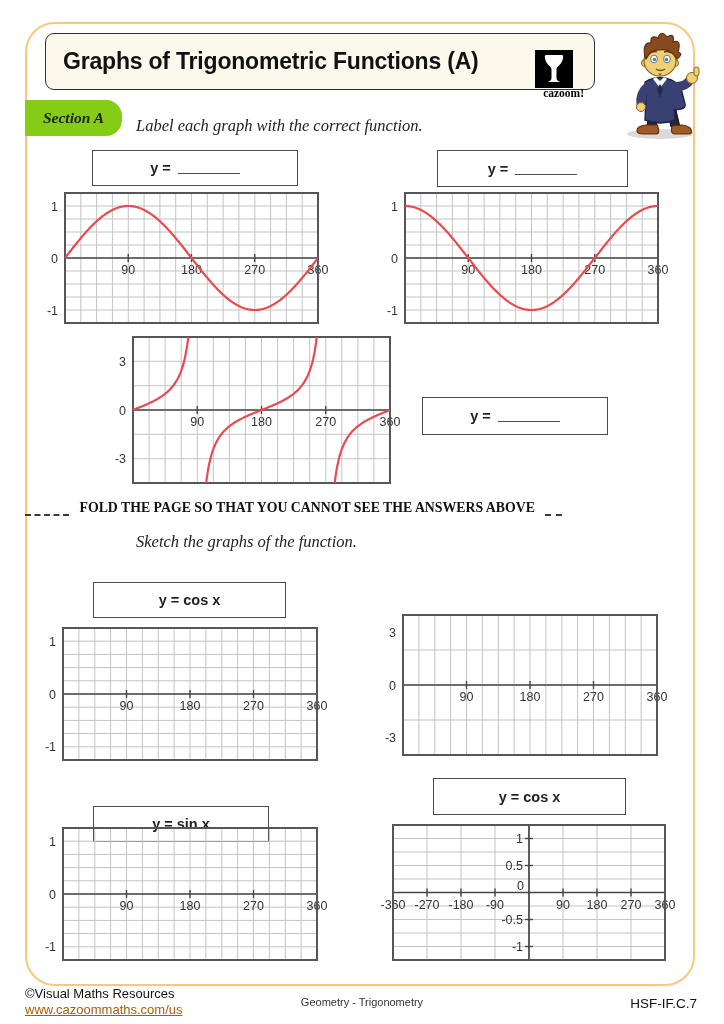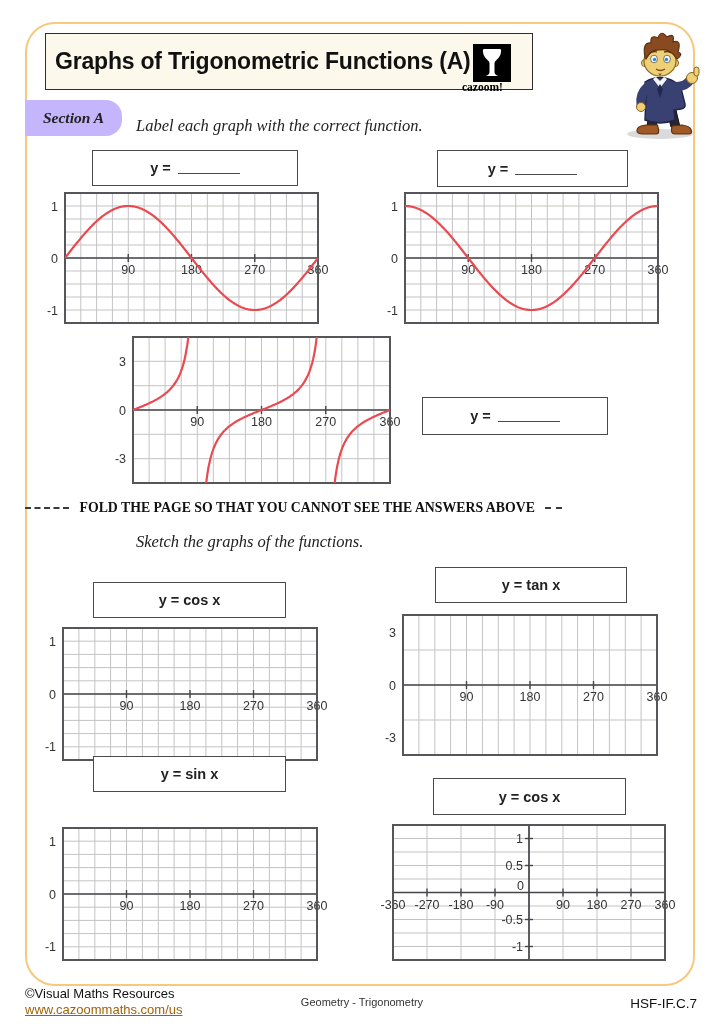--- a/index.html
+++ b/index.html
@@ -1,55 +1,55 @@
 <!DOCTYPE html>
 <html><head>
 <meta charset="utf-8">
 <style>
   html,body{margin:0;padding:0;background:#fff;}
   .sheet{position:relative;width:724px;height:1024px;background:#ffffff;
          font-family:"Liberation Sans",sans-serif;overflow:hidden;}
   .frame{position:absolute;left:25px;top:22px;width:666px;height:960px;
          border:2.5px solid #f7c87d;border-radius:30px;}
-  .title-box{position:absolute;left:45px;top:33px;width:488px;height:57px;
-         background:#fdf8ec;border:1.8px solid #2e2e2e;border-radius:0;
-         display:flex;align-items:center;padding-left:9px;box-sizing:border-box;}
+  .title-box{position:absolute;left:45px;top:33px;width:550px;height:57px;
+         background:#fdf8ec;border:1.8px solid #2e2e2e;border-radius:9px;
+         display:flex;align-items:center;padding-left:17px;box-sizing:border-box;}
   .title{font-size:23px;font-weight:bold;color:#111;letter-spacing:-0.2px;}
-  .logo{position:absolute;right:10px;top:8px;width:60px;text-align:left;}
+  .logo{position:absolute;right:10px;top:14px;width:60px;text-align:right;}
   .logo svg{display:block;margin:2px auto 0 auto;}
   .logo-text{font-family:"Liberation Serif",serif;font-weight:bold;font-size:11.5px;color:#000;margin-top:-1px;}
   .mascot{position:absolute;left:608px;top:26px;}
-  .pill{position:absolute;left:25px;width:97px;height:36px;background:#c4b5fd;
+  .pill{position:absolute;left:25px;width:97px;height:36px;background:#84cc16;
         border-radius:0 16px 16px 0;display:flex;align-items:center;justify-content:center;
         font-family:"Liberation Serif",serif;font-weight:bold;font-style:italic;
         font-size:15.5px;color:#222;}
   #pill-a{top:100px}  #pill-b{top:524px}
   .instruction{position:absolute;left:136px;font-family:"Liberation Serif",serif;
         font-style:italic;font-size:16.5px;color:#222;}
   #instr-a{top:116px} #instr-b{top:532px}
   .label-box{position:absolute;background:#fff;border:1.7px solid #4a4a4c;
         display:flex;align-items:center;justify-content:center;gap:7px;
         font-weight:bold;font-size:14.5px;color:#222;box-sizing:border-box;}
   .blank{width:62px;height:11px;border-bottom:1.7px solid #4a4a4c;}
   #box-a1{left:92px;top:150px;width:206px;height:36px}
   #box-a2{left:437px;top:150px;width:191px;height:37px}
   #box-a3{left:422px;top:397px;width:186px;height:38px}
   #box-b1{left:435px;top:567px;width:192px;height:36px}
   #box-b2{left:93px;top:582px;width:193px;height:36px}
-  #box-b3{left:93px;top:756px;width:193px;height:36px}
+  #box-b3{left:93px;top:806px;width:176px;height:36px}
   #box-b4{left:433px;top:778px;width:193px;height:37px}
   .plot{position:absolute;}
   #plot-a1{left:65px;top:193px;width:253px;height:130px}
   #plot-a2{left:405px;top:193px;width:253px;height:130px}
   #plot-a3{left:133px;top:337px;width:257px;height:146px}
   #plot-b1{left:403px;top:615px;width:254px;height:140px}
   #plot-b2{left:63px;top:628px;width:254px;height:132px}
   #plot-b3{left:63px;top:828px;width:254px;height:132px}
   #plot-b4{left:393px;top:825px;width:272px;height:135px}
-  .fold{position:absolute;left:25px;top:500px;width:537px;display:flex;align-items:center;gap:10px;}
+  .fold{position:absolute;left:25px;top:500px;width:537px;display:flex;align-items:flex-end;gap:10px;}
   .fold .dash{border-top:2.2px dashed #3a3a3a;height:0;}
   .fold .dash.l{flex:2.6} .fold .dash.r{flex:1}
   .fold-text{font-family:"Liberation Serif",serif;font-weight:bold;font-size:13.8px;
         color:#111;white-space:nowrap;}
   .footer-left{position:absolute;left:25px;top:986px;font-size:13px;color:#111;line-height:16px;}
   .footer-link{color:#a16207;text-decoration:underline;cursor:pointer;}
   .footer-center{position:absolute;left:0;right:0;top:996px;text-align:center;font-size:11px;color:#333;}
   .footer-right{position:absolute;right:27px;top:996px;font-size:13.5px;color:#111;}
 </style>
 </head>
@@ -177,25 +177,22 @@
     <span>y =</span>
     <span class="blank"></span>
   </div>
 
   <div class="fold">
     <div class="dash l"></div>
     <div class="fold-text">FOLD THE PAGE SO THAT YOU CANNOT SEE THE ANSWERS ABOVE</div>
     <div class="dash r"></div>
   </div>
 
-  <div class="instruction" id="instr-b">Sketch the graphs of the functions.</div>
-
-  <div class="label-box" id="box-b1">
-    <span>y = tan x</span>
-  </div>
+  <div class="instruction" id="instr-b">Sketch the graphs of the function.</div>
+
   <div class="plot" id="plot-b1"><svg width="254" height="140" style="overflow: visible;">
         <path d="M0.0,0V140M15.9,0V140M31.8,0V140M47.6,0V140M63.5,0V140M79.4,0V140M95.3,0V140M111.1,0V140M127.0,0V140M142.9,0V140M158.8,0V140M174.6,0V140M190.5,0V140M206.4,0V140M222.3,0V140M238.1,0V140M254.0,0V140M0,140.0H254M0,105.0H254M0,70.0H254M0,35.0H254M0,0.0H254" stroke="#c3c3c6" stroke-width="1" fill="none"></path>
         <line x1="0" y1="70" x2="254" y2="70" stroke="#46464a" stroke-width="1.7"></line>
         <line x1="63.5" y1="66" x2="63.5" y2="74" stroke="#46464a" stroke-width="1.4"></line>
         <text x="63.5" y="86" text-anchor="middle" font-size="12.5" fill="#333">90</text>
         <line x1="127" y1="66" x2="127" y2="74" stroke="#46464a" stroke-width="1.4"></line>
         <text x="127" y="86" text-anchor="middle" font-size="12.5" fill="#333">180</text>
         <line x1="190.5" y1="66" x2="190.5" y2="74" stroke="#46464a" stroke-width="1.4"></line>
         <text x="190.5" y="86" text-anchor="middle" font-size="12.5" fill="#333">270</text>
         <line x1="254" y1="66" x2="254" y2="74" stroke="#46464a" stroke-width="1.4"></line>

